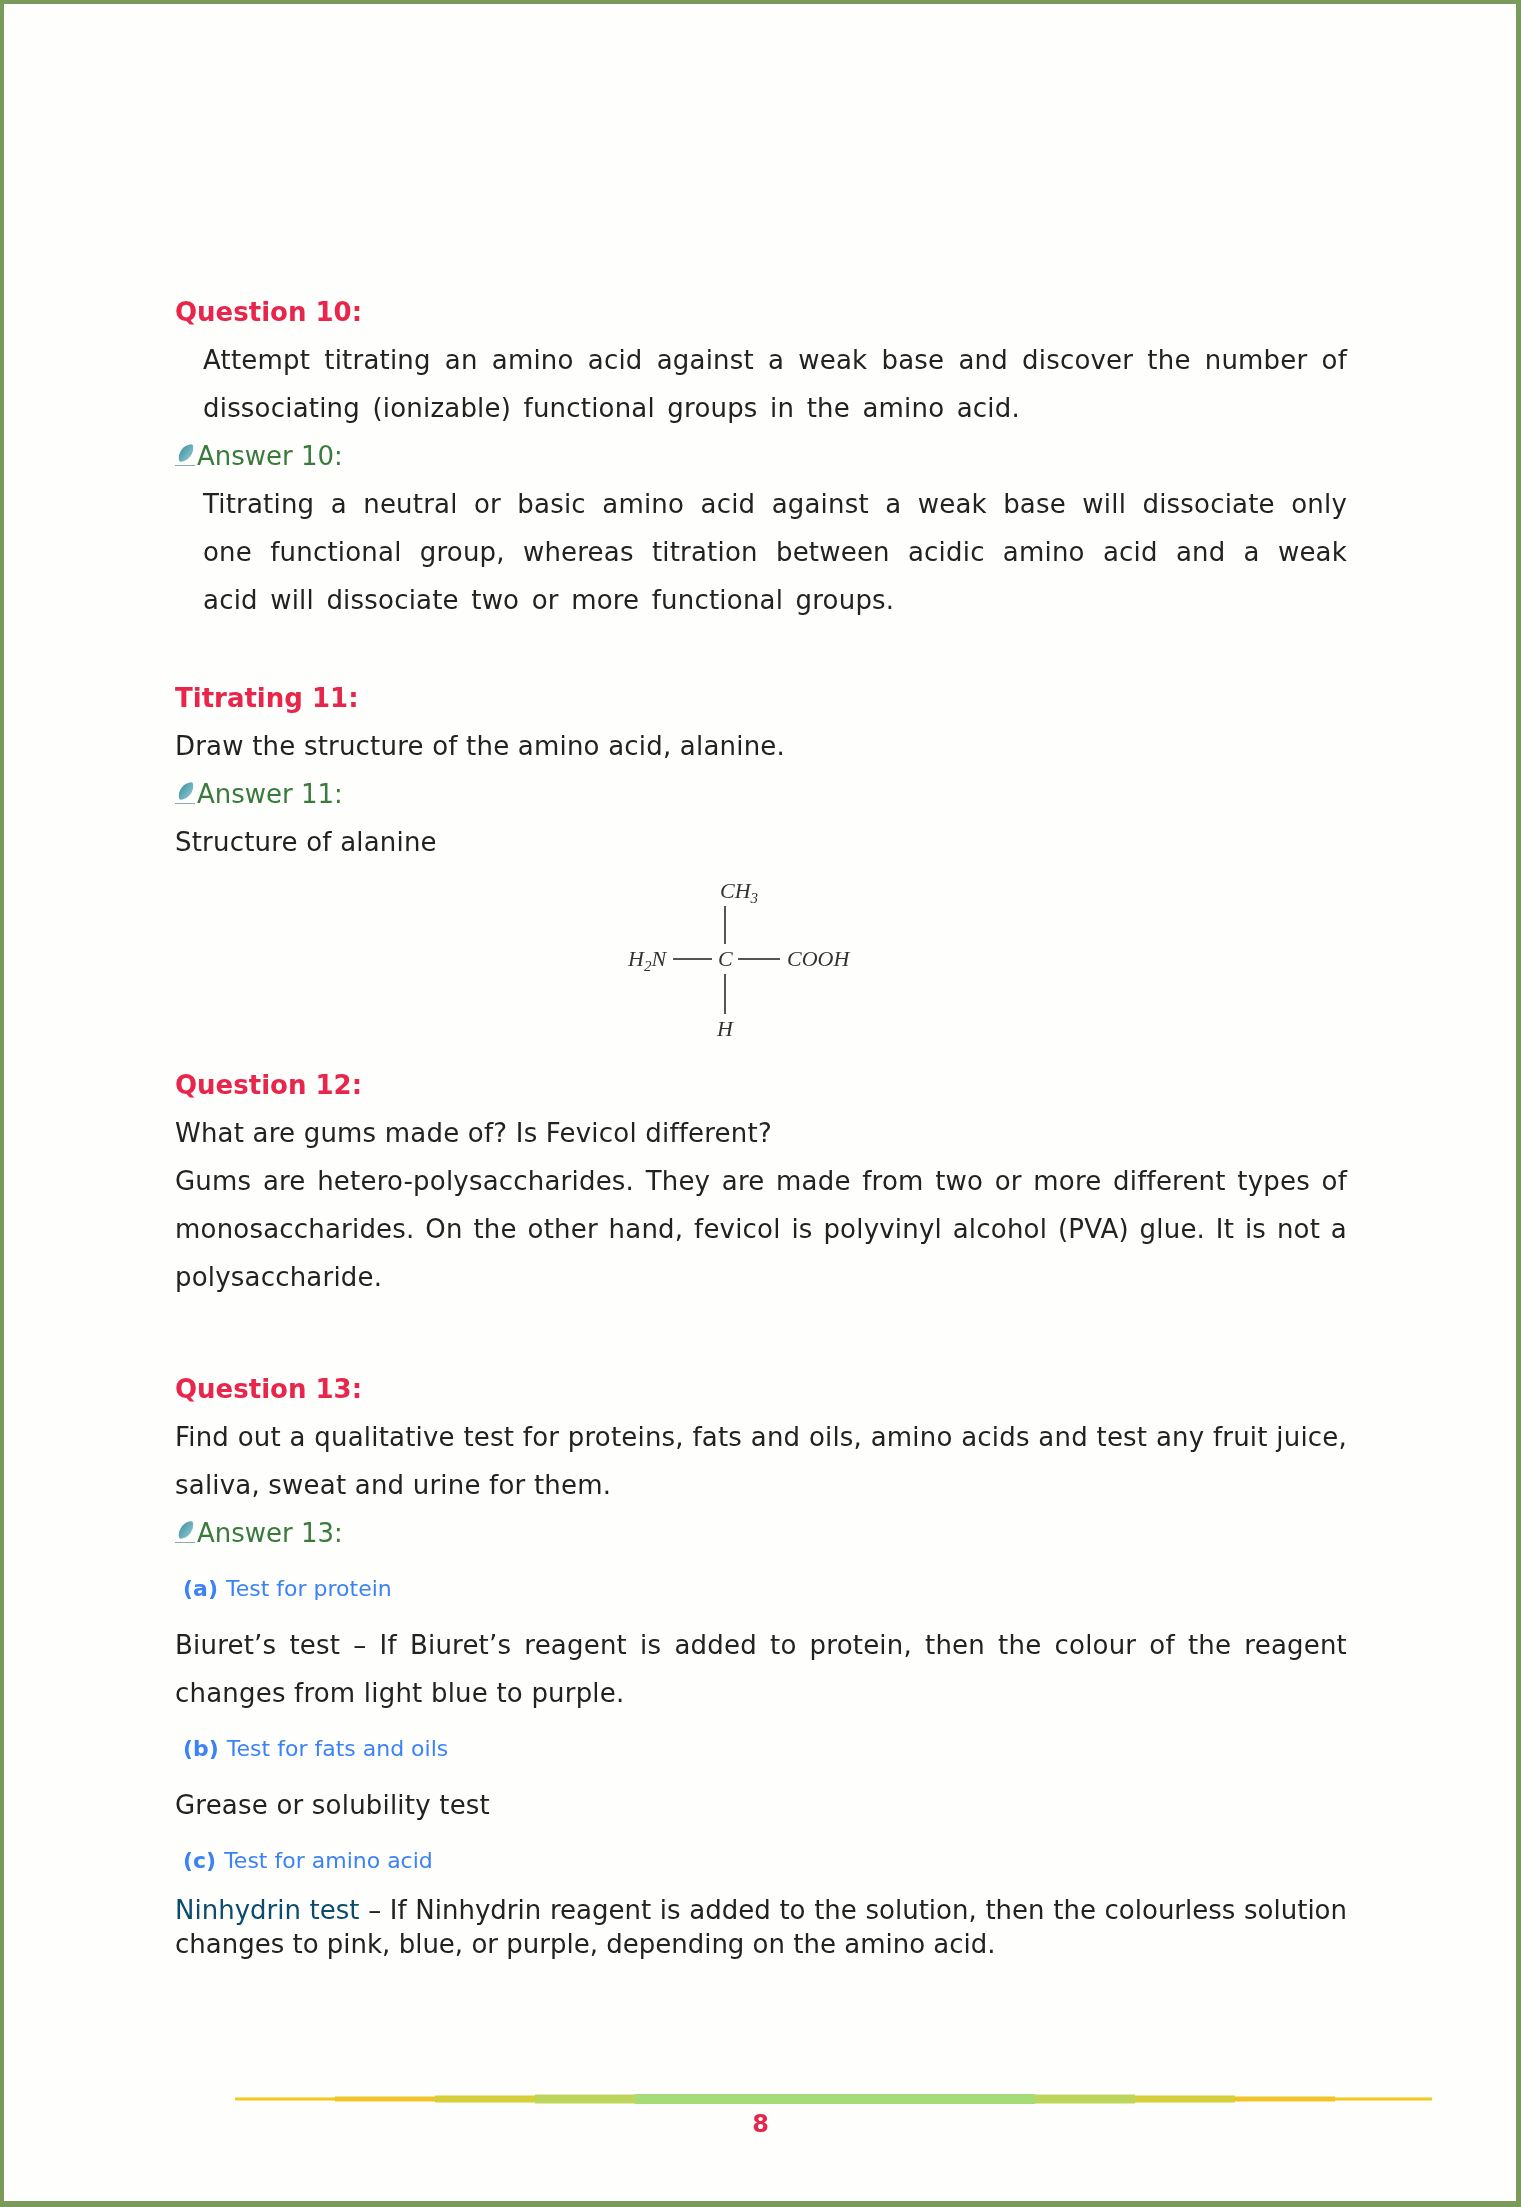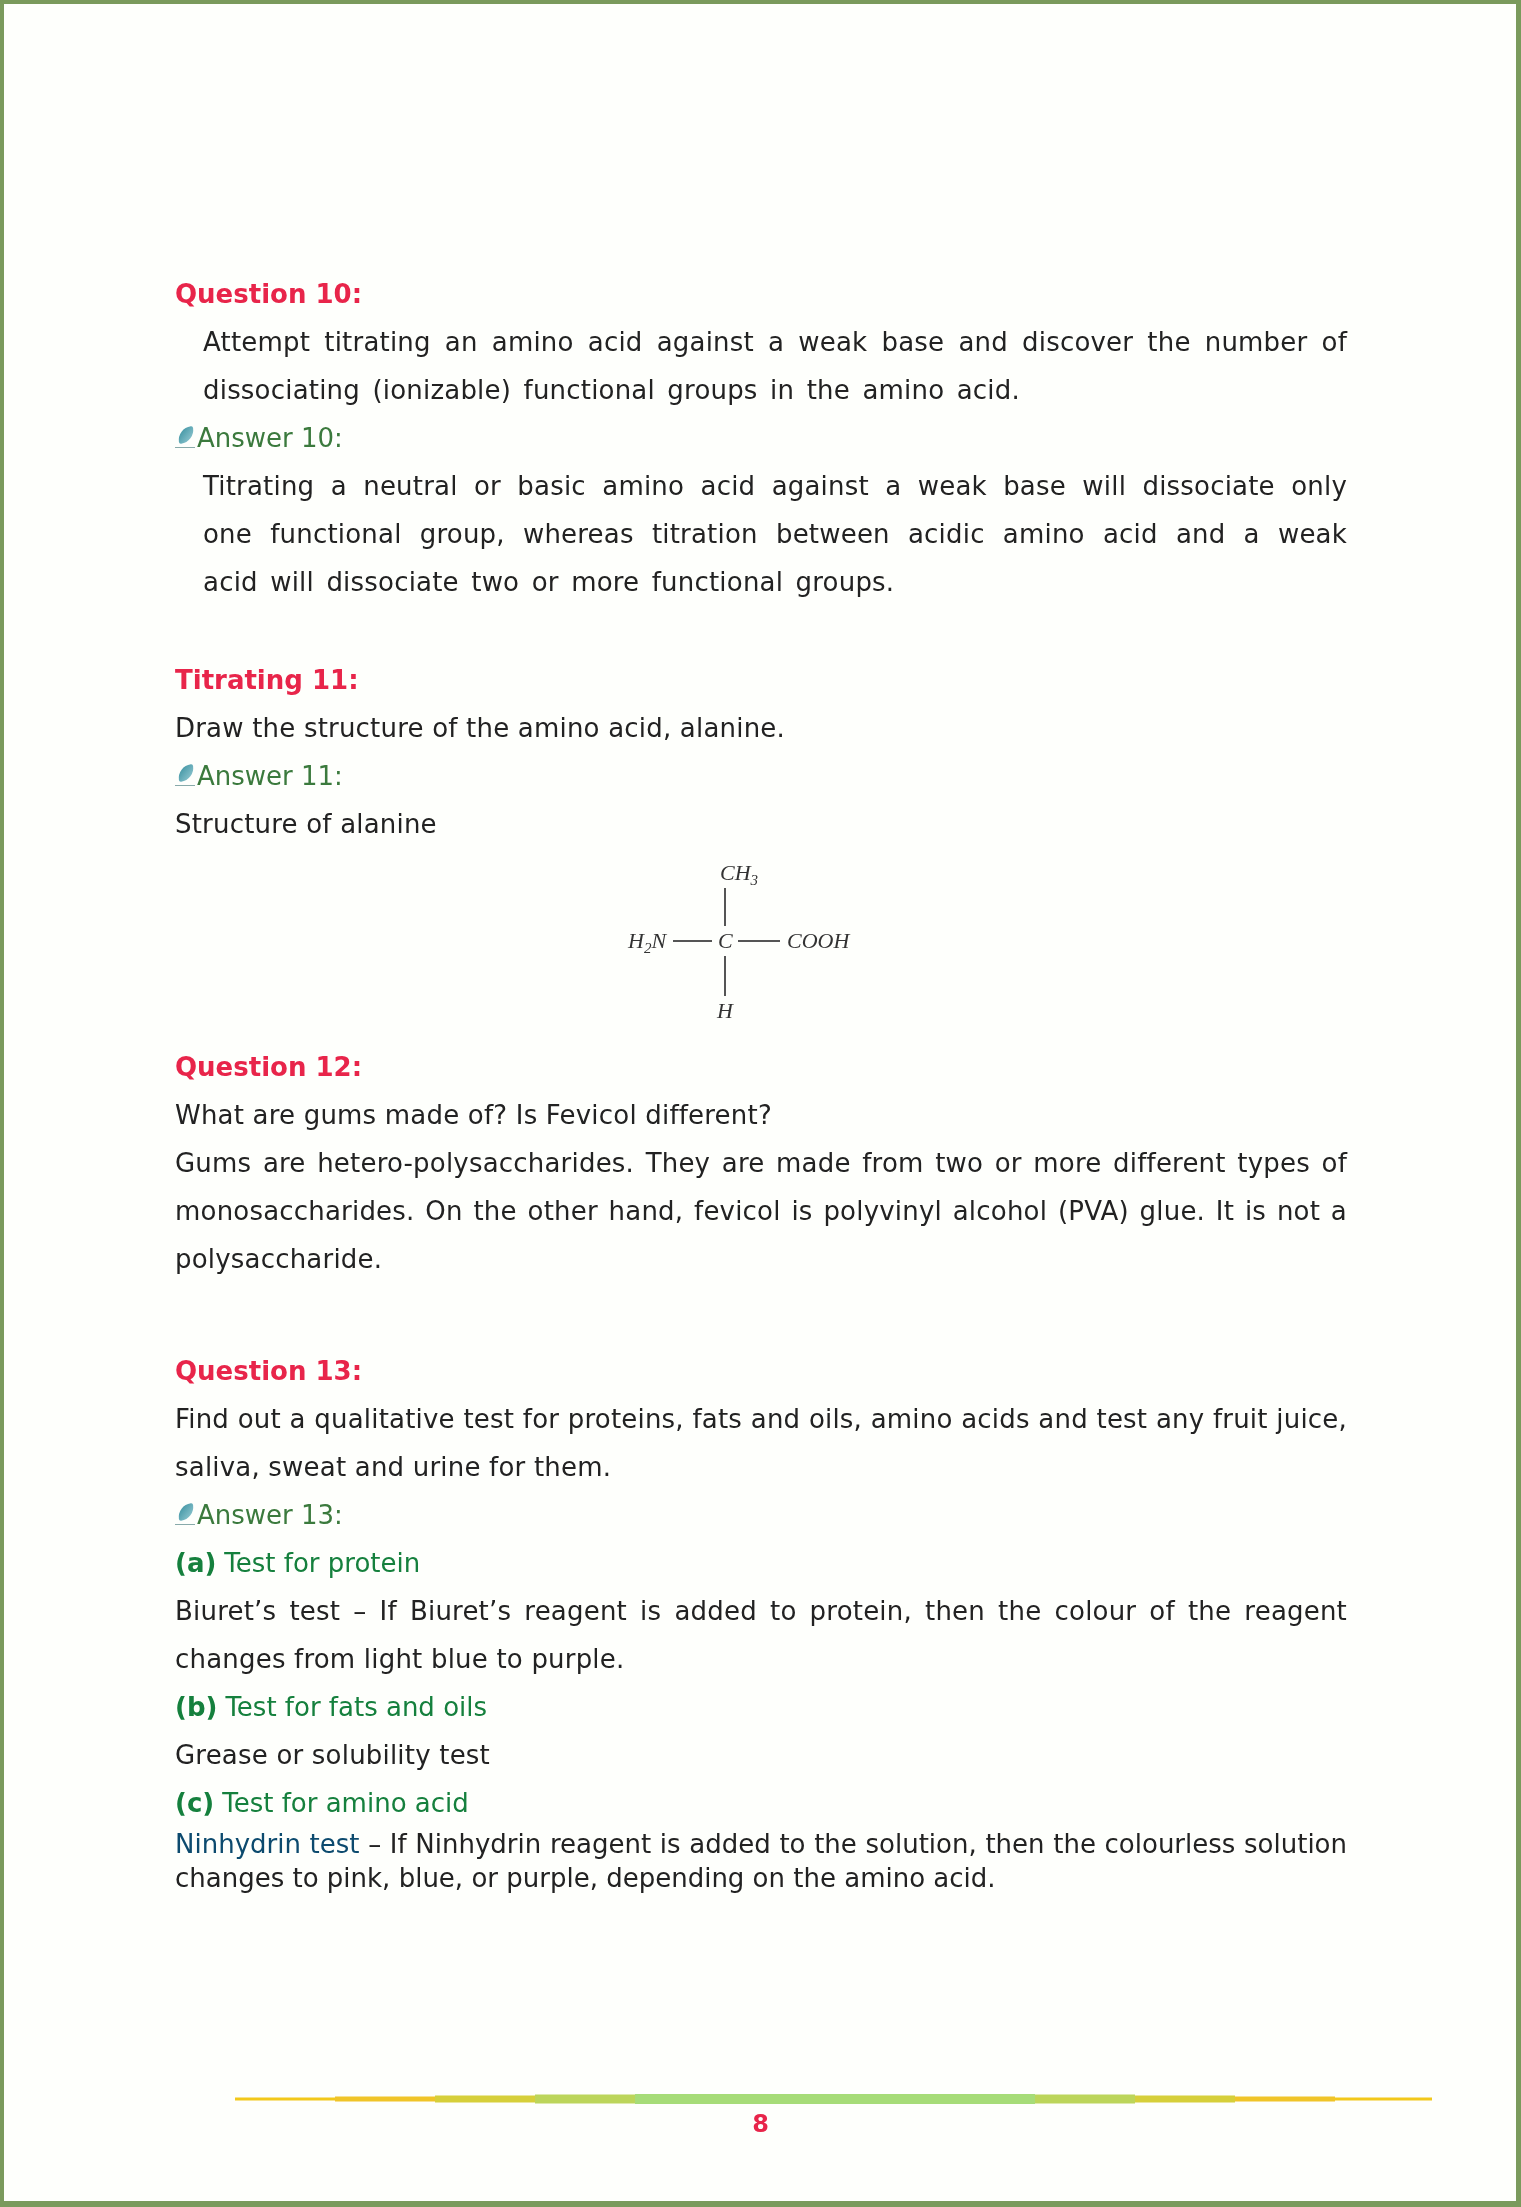--- a/index.html
+++ b/index.html
@@ -13,21 +13,21 @@
     .page-border {
       position: absolute; left: 0; top: 0;
       width: 1521px; height: 2207px;
       box-sizing: border-box;
       border: 4px solid #7a9a5c;
       border-right-width: 5px;
       border-bottom-width: 6px;
       pointer-events: none;
     }
     .content {
-      position: absolute; left: 175px; top: 270px;
+      position: absolute; left: 175px; top: 288px;
       width: 1172px;
     }
     .q-heading {
       color: #e8254a; font-weight: bold; font-size: 26px;
       line-height: 48px; margin: 0;
     }
     .a-heading {
       color: #3b7a3d; font-weight: normal; font-size: 26px;
       line-height: 48px; margin: 0; display: flex; align-items: center;
     }
@@ -50,21 +50,21 @@
       text-align: justify; letter-spacing: 0.2px;
     }
     .para.justify-wide { word-spacing: 4px; margin-left: 28px; }
     .gap-s { height: 50px; }
     .gap-m { height: 64px; }
     .structure {
       position: relative; width: 1172px; height: 195px; font-style: italic;
     }
     .structure svg { position: absolute; left: 445px; top: 0; }
     .sub-heading {
-      font-size: 26px; line-height: 48px; margin: 0; color: #15803d;
+      font-size: 22px; line-height: 48px; margin: 8px; color: #3b82f6;
     }
     .sub-heading .label { font-weight: bold; margin-right: 8px; }
     .para-tight { font-size: 26px; line-height: 34px; margin: 0; text-align: justify; }
     .violet { color: #0c4a6e; }
     .footer-line {
       position: absolute; left: 235px; top: 2094px; width: 1197px; height: 10px;
     }
     .footer-line div { position: absolute; top: 50%; transform: translateY(-50%); }
     .page-number {
       position: absolute; left: 0; width: 1521px; top: 2110px;

